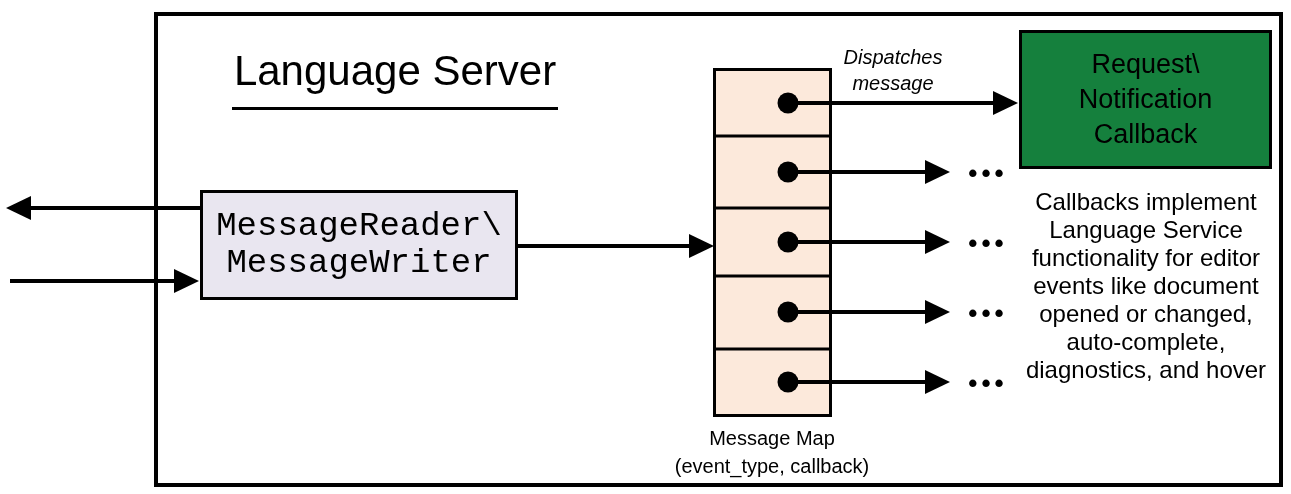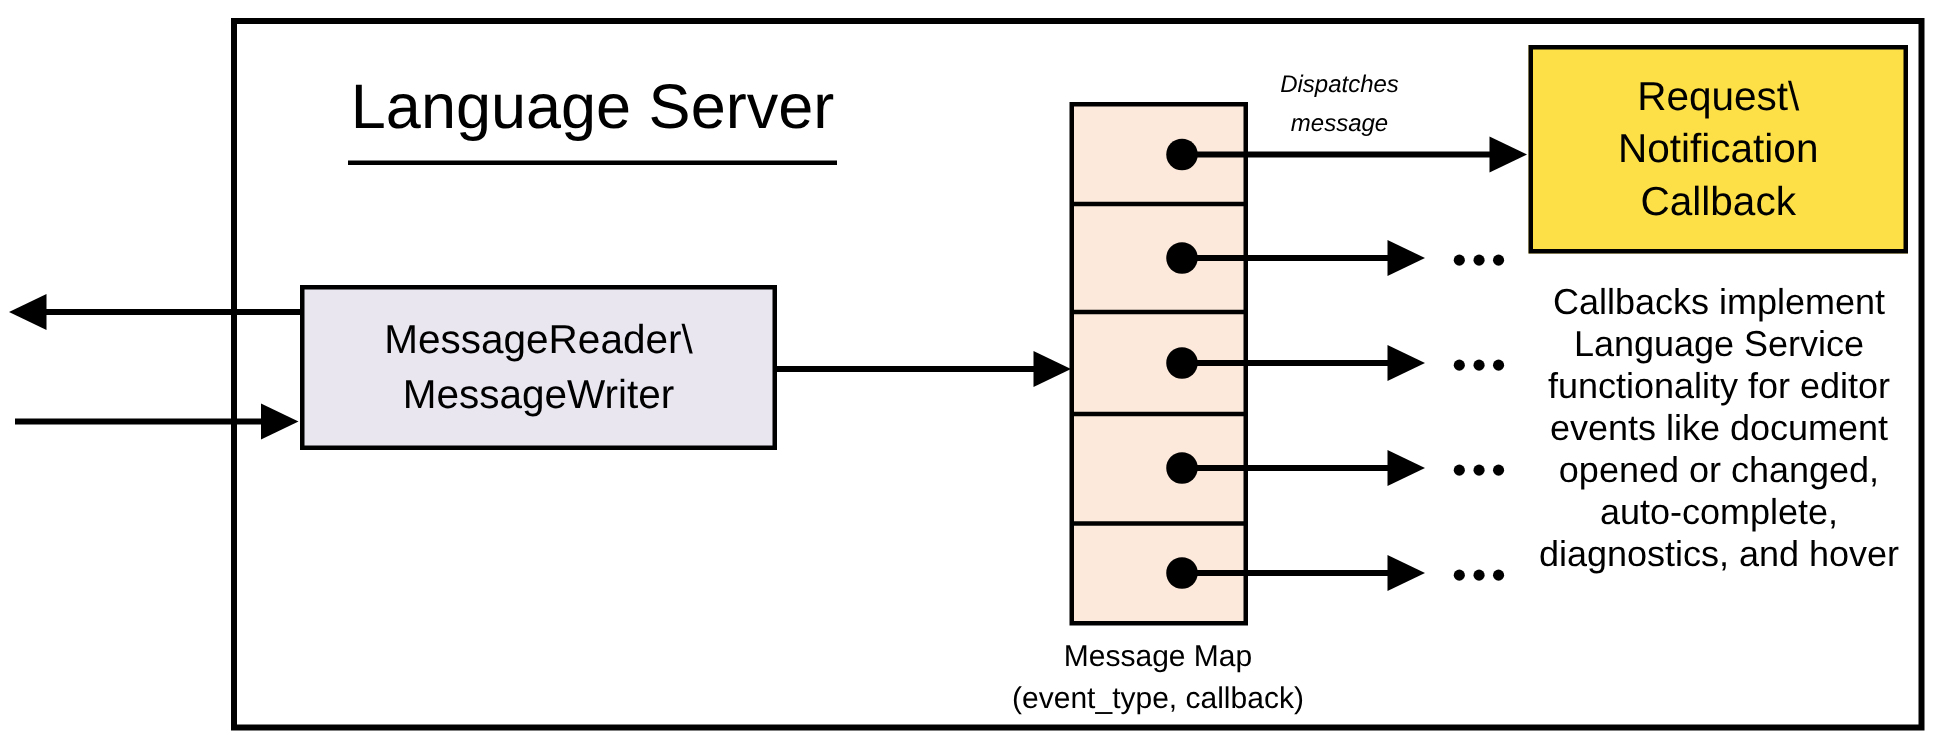--- a/index.html
+++ b/index.html
@@ -34,46 +34,47 @@
   .title-text {
     display: inline-block;
     font-size: 42px;
     line-height: 46px;
     border-bottom: 3px solid #000;
     padding: 0 2px 13px 2px;
     letter-spacing: 0px;
   }
   .annot {
     font-style: italic;
-    font-size: 16px;
+    font-size: 20px;
     line-height: 26px;
   }
   .caption {
     font-size: 20px;
     line-height: 28px;
   }
   .node-box {
     box-sizing: border-box;
     border: 3px solid #000;
     display: flex;
     align-items: center;
     justify-content: center;
     text-align: center;
   }
   .message-box {
     left: 200px; top: 190px;
     width: 318px; height: 110px;
     background: #e9e6f0;
-    font-size: 27px;
+    font-size: 34px;
     line-height: 37px;
+    font-family: Liberation Mono, monospace;
   }
   .callback-box {
     left: 1019px; top: 30px;
     width: 253px; height: 139px;
-    background: #fde047;
+    background: #15803d;
     font-size: 27px;
     line-height: 35px;
   }
   .stdio-label   { left: 16px;  top: 222px; width: 158px; }
   .lookup-label  { left: 500px; top: 158px; width: 210px; }
   .dispatch-label{ left: 818px; top: 44px;  width: 150px; }
   .msg-caption   { left: 204px; top: 304px; width: 340px; }
   .map-caption   { left: 647px; top: 424px; width: 250px; }
   .cb-caption    { left: 1014px; top: 188px; width: 264px; font-size: 24px; line-height: 28px; }
 

